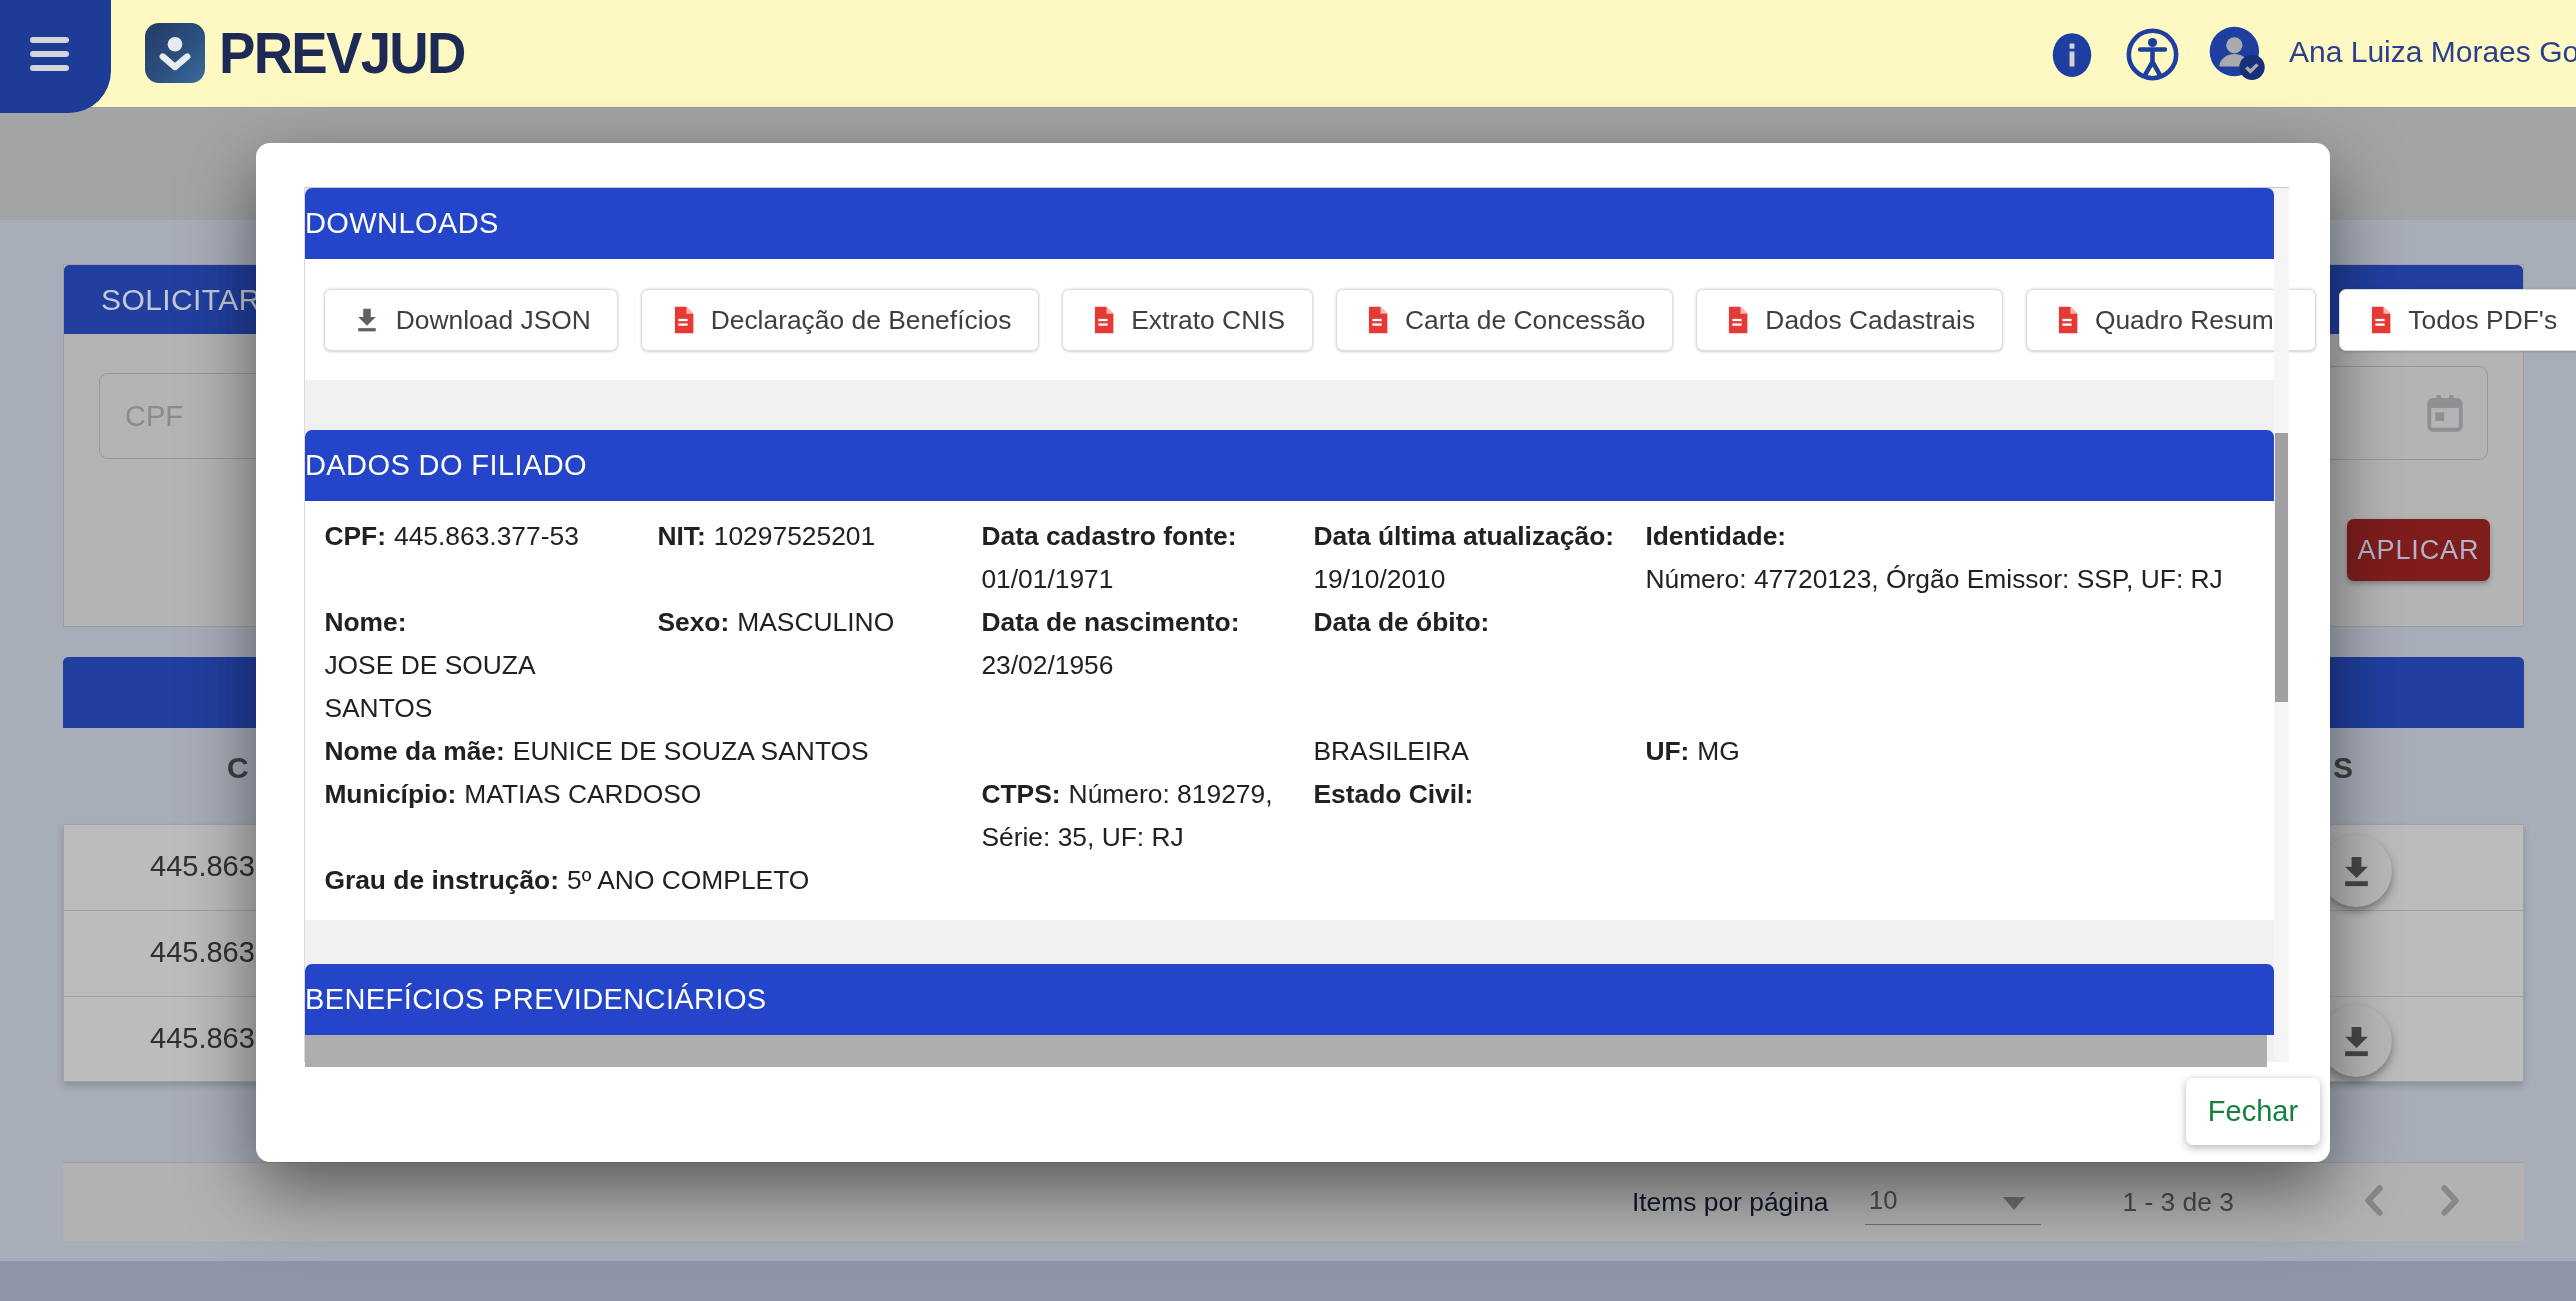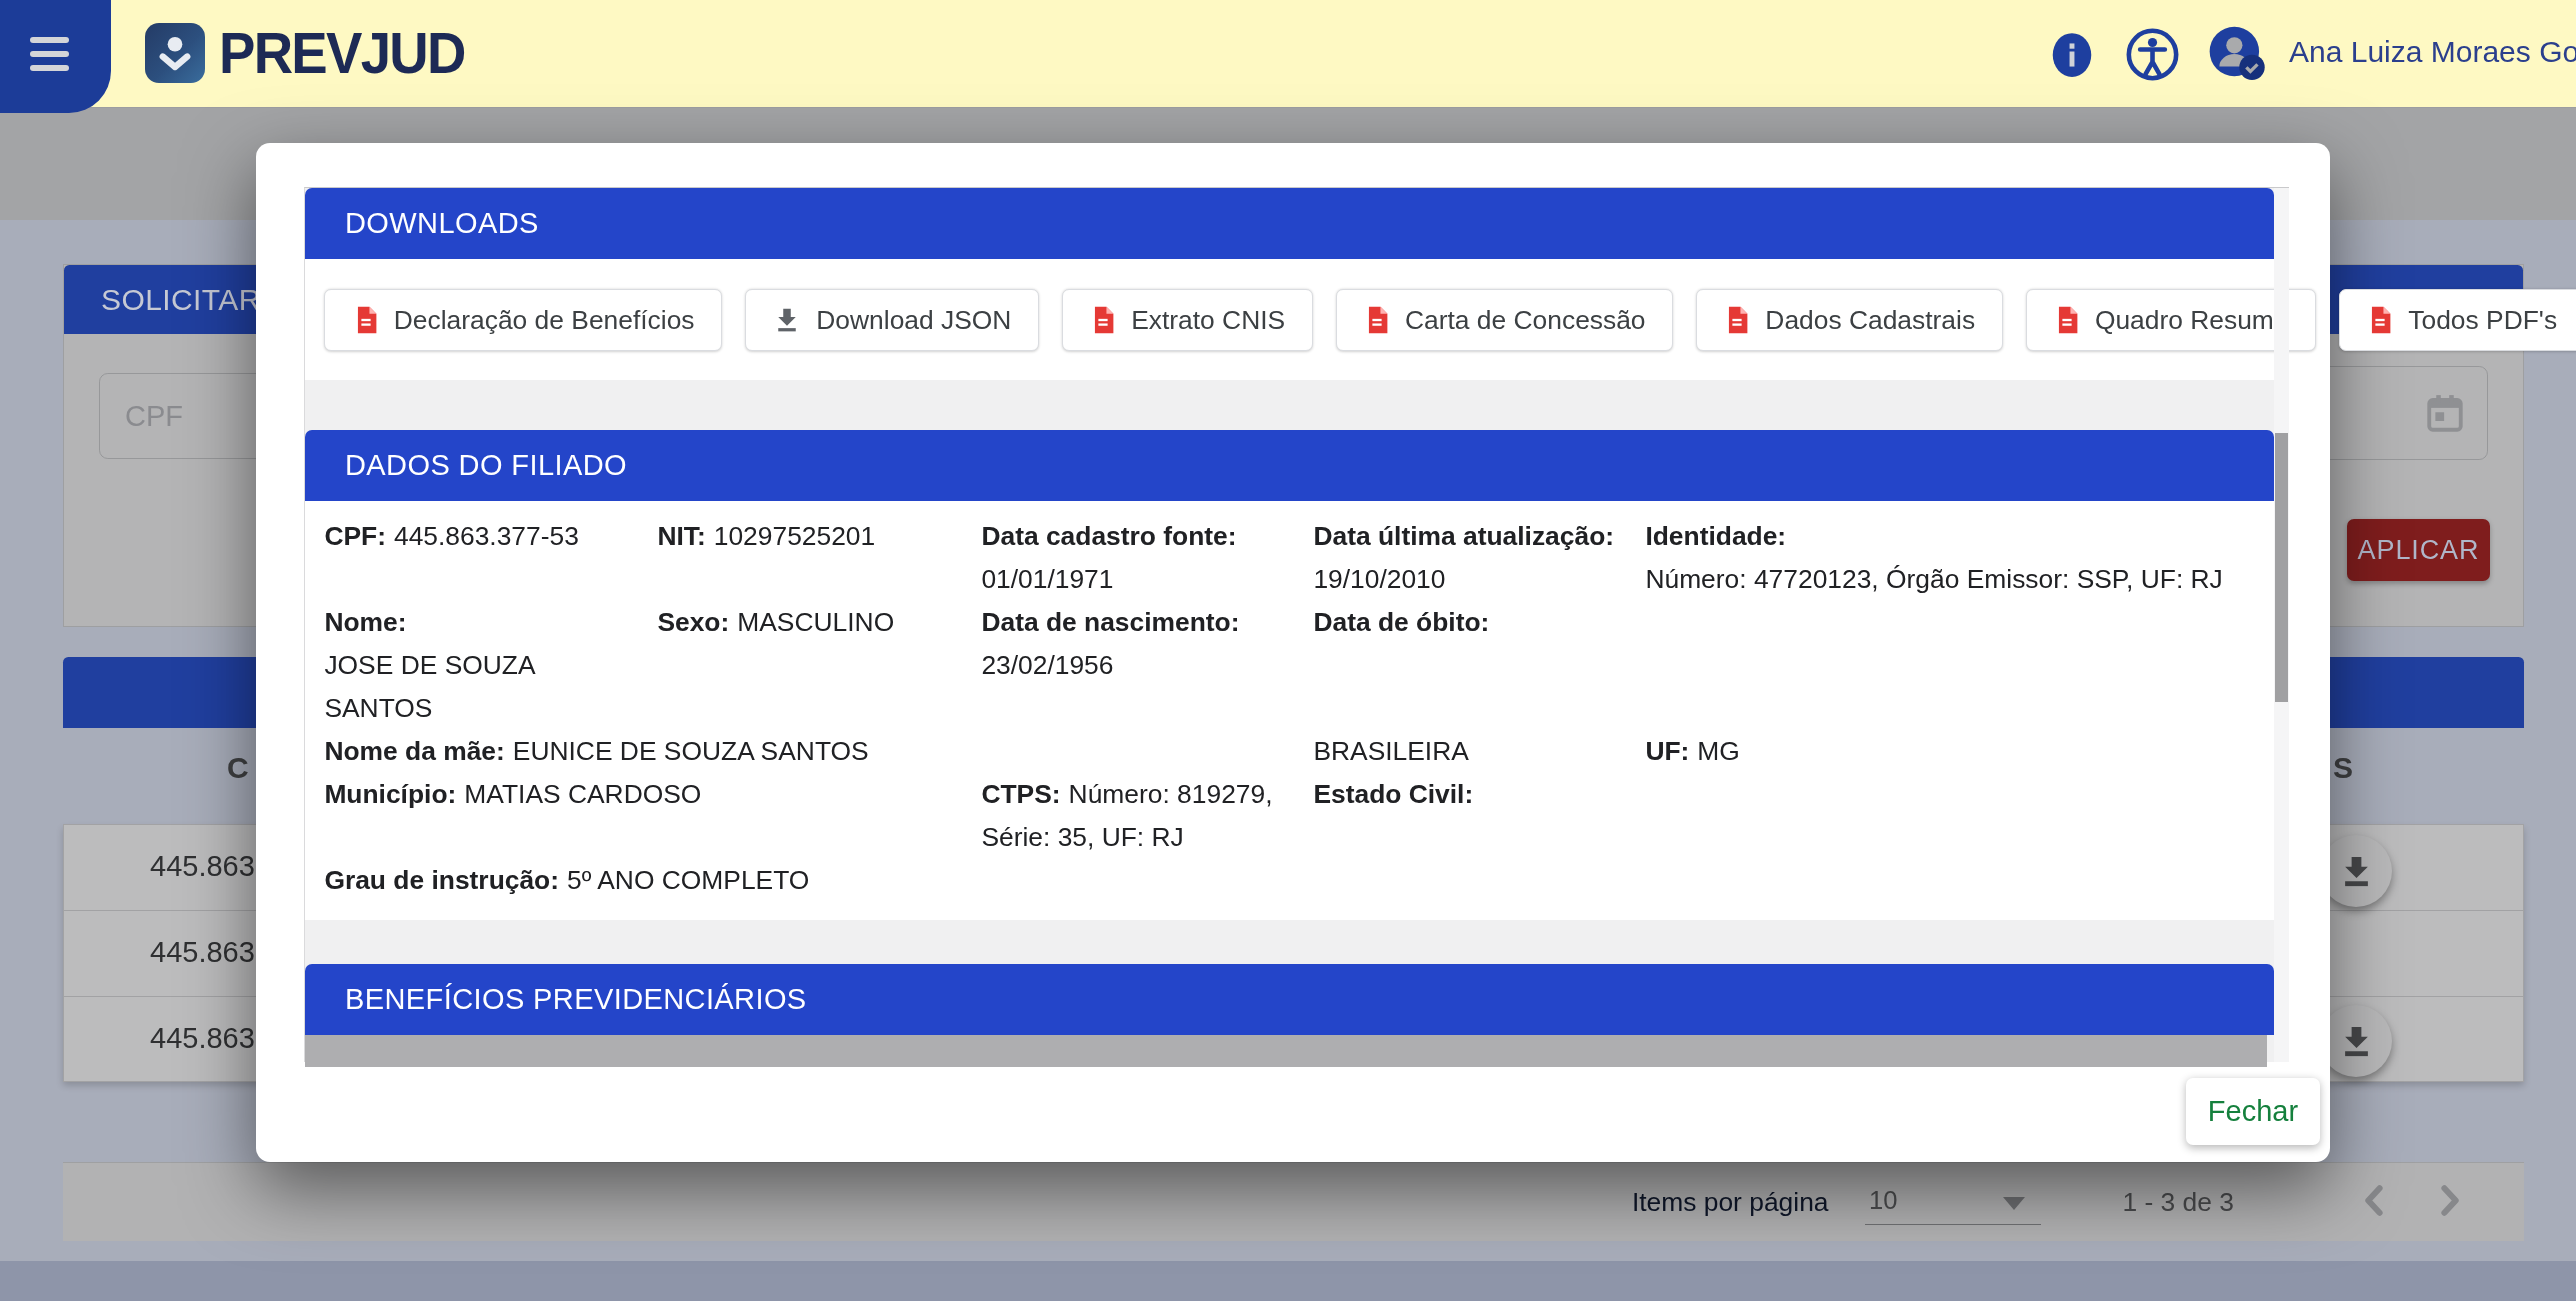--- a/index.html
+++ b/index.html
@@ -48,21 +48,21 @@
   .pagibar .lbl-items { font-size:26.4px; color:#0f172a; margin-right:37px; }
   .psel { position:relative; width:176px; height:46px; border-bottom:1.8px solid #707174; margin-right:81px; }
   .psel .pval { position:absolute; left:3.5px; top:7px; font-size:25.6px; color:#4c4d4f; }
   .psel .caret { position:absolute; right:16px; top:17.6px; width:0; height:0; border-left:11.5px solid transparent; border-right:11.5px solid transparent; border-top:13.2px solid #6f7073; }
   .prange { font-size:26.4px; color:#4a4b4d; margin-right:80px; }
   .pchev { background:none; border:none; padding:0; margin:0 0 0 42px; }
 
   
   .modal { position:absolute; left:256px; top:143px; width:2074px; height:1019px; background:#ffffff; border-radius:14px; box-shadow:0 26.4px 71px rgba(0,0,0,.5); z-index:10; }
   .scrollarea { position:absolute; left:48px; top:44px; width:1985px; height:875px; background:#f0f0f1; border-top:0.9px solid #c9c9cb; border-left:0.9px solid #dadadc; }
-  .sec-hd { height:71px; background:#2445c9; border-radius:7px 7px 0 0; line-height:71px; padding-left:40px; font-size:29px; letter-spacing:0.4px; color:#ffffff; width:1969px; }
+  .sec-hd { height:71px; background:#2445c9; border-radius:7px 7px 0 0; line-height:71px; font-size:29px; letter-spacing:0.4px; color:#ffffff; width:1969px; }
   .dl-body { width:1969px; height:121px; background:#ffffff; padding:30px 0 0 19.4px; display:flex; gap:23px; }
   .dl-btn { height:62px; display:flex; align-items:center; gap:14px; padding:0 26.4px; background:#fff; border:0.9px solid #dadce0; border-radius:7px; box-shadow:0 0.9px 2.6px rgba(0,0,0,.18); font-size:26.4px; color:#3c4043; font-family:"Liberation Sans",sans-serif; white-space:nowrap; }
   .gap1 { height:50px; } .gap2 { height:44px; }
   .member-body { width:1969px; background:#fff; padding:14px 0 17.6px 19.4px; display:grid; grid-template-columns:333px 324px 332px 332px auto; font-size:26.4px; color:#202124; line-height:43px; }
   .member-body .lbl { font-weight:700; margin-right:8px; }
   .span2 { grid-column:span 2; }
   .hstrip { width:1962px; height:32px; background:#aeaeb0; }
   .vsb { position:absolute; right:0; top:0; width:15px; height:874px; background:#f5f5f6; }
   .vsb-thumb { position:absolute; left:0.9px; top:245px; width:13.2px; height:269px; background:#a0a0a2; }
   .btn-fechar { position:absolute; left:1930px; top:935px; width:134px; height:67px; background:#fff; border:none; border-radius:7px; box-shadow:0 2.6px 8.8px rgba(0,0,0,.28); font-size:29px; color:#15803d; font-family:"Liberation Sans",sans-serif; }
@@ -182,34 +182,34 @@
       </svg>
   </button>
 </div>
 
 <div class="modal">
   <div class="scrollarea">
 
     <div class="sec-hd">DOWNLOADS</div>
     <div class="dl-body">
       <button class="dl-btn">
-        <svg width="28" height="30" viewBox="0 0 24 26">
-          <path d="M5 1.5 h10 l6 6 v17 H5 z" fill="#e53935"></path>
-            <path d="M15 1.5 l6 6 h-6 z" fill="#ffb3b1"></path>
-          <rect x="8" y="12" width="8" height="2" fill="#fff"></rect>
-            <rect x="8" y="16" width="8" height="2" fill="#fff"></rect>
-        </svg>
-        <span>Declaração de Benefícios</span>
-      </button>
-      <button class="dl-btn">
         <svg width="30" height="30" viewBox="0 0 24 24">
           <path d="M19 9.5h-4V3H9v6.5H5l7 7 7-7z" fill="#5f6368"></path>
             <path d="M5 18.5h14v2.6H5z" fill="#5f6368"></path>
         </svg>
         <span>Download JSON</span>
+      </button>
+      <button class="dl-btn">
+        <svg width="28" height="30" viewBox="0 0 24 26">
+          <path d="M5 1.5 h10 l6 6 v17 H5 z" fill="#e53935"></path>
+            <path d="M15 1.5 l6 6 h-6 z" fill="#ffb3b1"></path>
+          <rect x="8" y="12" width="8" height="2" fill="#fff"></rect>
+            <rect x="8" y="16" width="8" height="2" fill="#fff"></rect>
+        </svg>
+        <span>Declaração de Benefícios</span>
       </button>
       <button class="dl-btn">
         <svg width="28" height="30" viewBox="0 0 24 26">
           <path d="M5 1.5 h10 l6 6 v17 H5 z" fill="#e53935"></path>
             <path d="M15 1.5 l6 6 h-6 z" fill="#ffb3b1"></path>
           <rect x="8" y="12" width="8" height="2" fill="#fff"></rect>
             <rect x="8" y="16" width="8" height="2" fill="#fff"></rect>
         </svg>
         <span>Extrato CNIS</span>
       </button>

